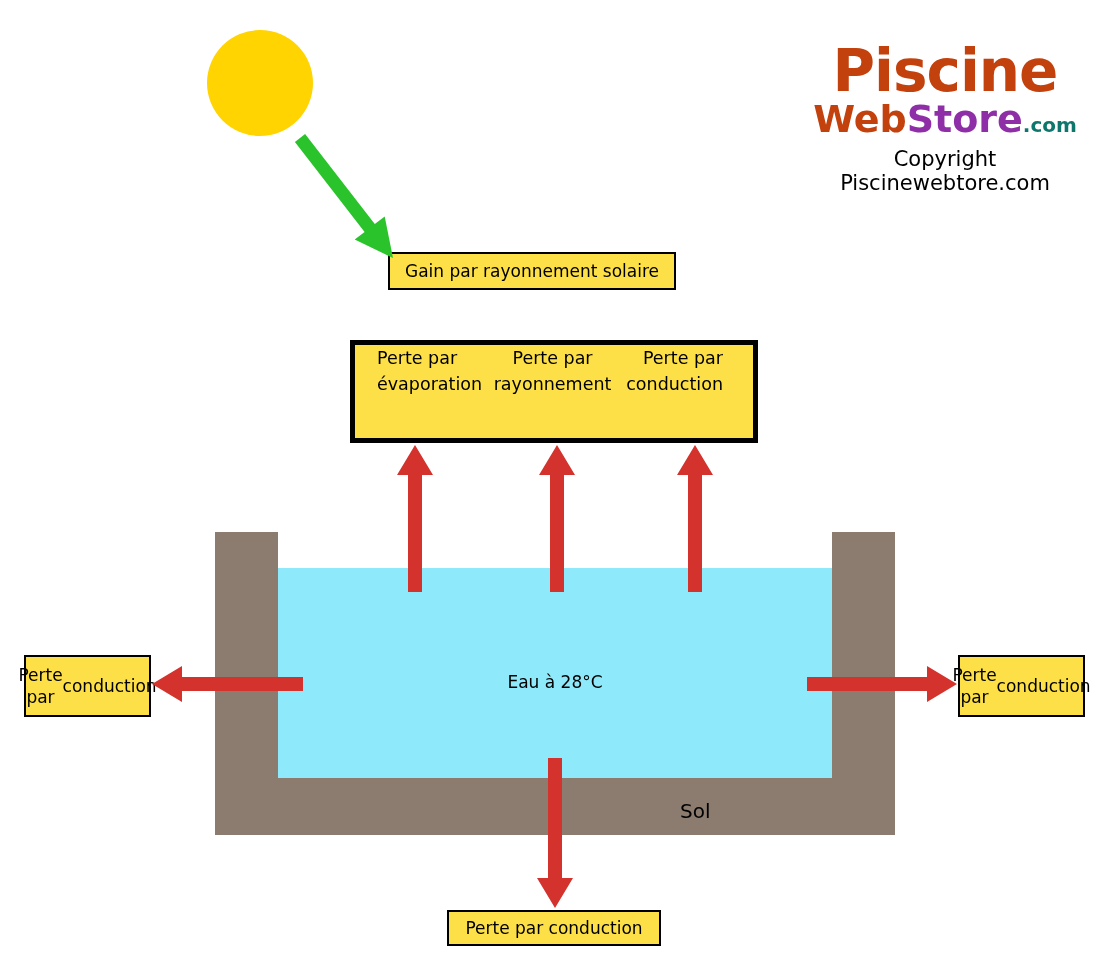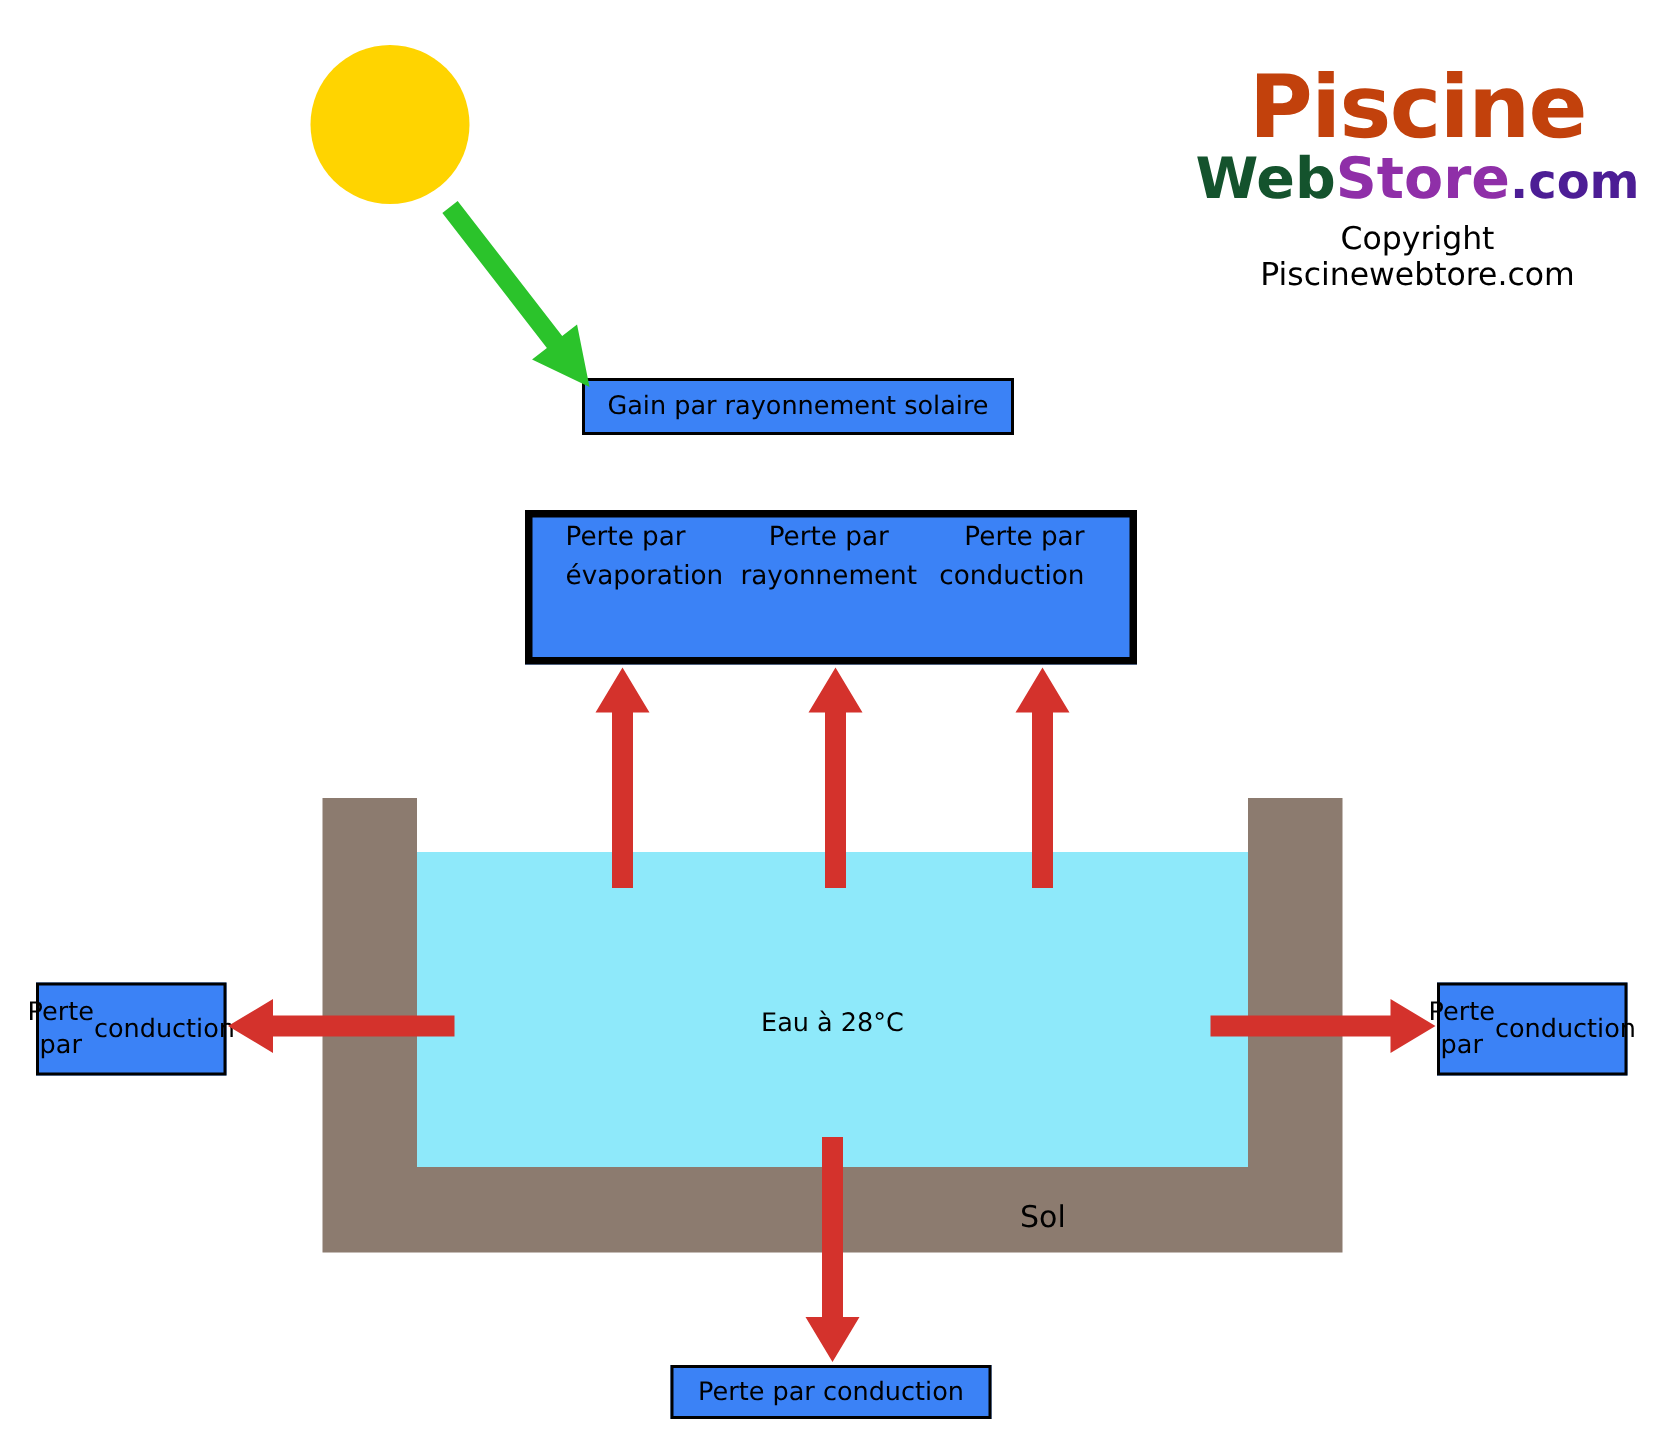--- a/index.html
+++ b/index.html
@@ -5,21 +5,21 @@
   html,body { margin:0; padding:0; background:#ffffff; }
   .canvas {
     position:relative; width:1107px; height:968px; background:#ffffff;
     font-family:"DejaVu Sans","Liberation Sans",sans-serif; overflow:hidden; color:#000;
   }
   svg.layer { position:absolute; left:0; top:0; }
   .back-layer { z-index:0; }
   .front-layer { z-index:2; pointer-events:none; }
 
   .box {
-    position:absolute; box-sizing:border-box; background:#3b82f6;
+    position:absolute; box-sizing:border-box; background:#fde047;
     border:2px solid #000; display:flex; align-items:center; justify-content:center;
     font-size:17px; line-height:22px; text-align:center; z-index:1;
   }
   .box.two-line { flex-direction:row;align-items:center; }
 
   .gain-box   { left:388px; top:252px; width:288px; height:38px; }
   .losses-box {
     left:350px; top:340px; width:408px; height:103px; border-width:5px;
     flex-direction:row; align-items:stretch; justify-content:center;
     text-align:left; font-size:17.5px;
@@ -39,23 +39,23 @@
   }
   .sol-label {
     position:absolute; left:668px; top:799px; width:60px; font-size:20px; z-index:1;margin-left:12px;
   }
 
   .logo { position:absolute; left:790px; top:26px; width:310px; text-align:center; z-index:1; }
   .logo-piscine {
     font-size:58px; font-weight:bold; color:#c2410c; line-height:1.0; letter-spacing:-1px;margin-top:16px;
   }
   .logo-line2 { margin-top:0px; font-weight:bold; line-height:1.0; }
-  .logo-web   { font-size:38px; color:#14532d; }
+  .logo-web   { font-size:38px; color:#c2410c; }
   .logo-store { font-size:38px; color:#8F2FA8; }
-  .logo-com   { font-size:32px; color:#4c1d95; }
+  .logo-com   { font-size:20px; color:#0f766e; }
   .copyright  { margin-top:9px; font-size:21px; font-weight:normal; color:#000; }
 </style>
 </head>
 <body>
 
 <div class="canvas">
 
   <svg class="layer back-layer" width="1107" height="968" viewBox="0 0 1107 968">
     <circle cx="260" cy="83" r="53" fill="#FFD400"></circle>
     <path d="M215,532 L278,532 L278,778 L832,778 L832,532 L895,532 L895,835 L215,835 Z" fill="#8C7B6F"></path>

